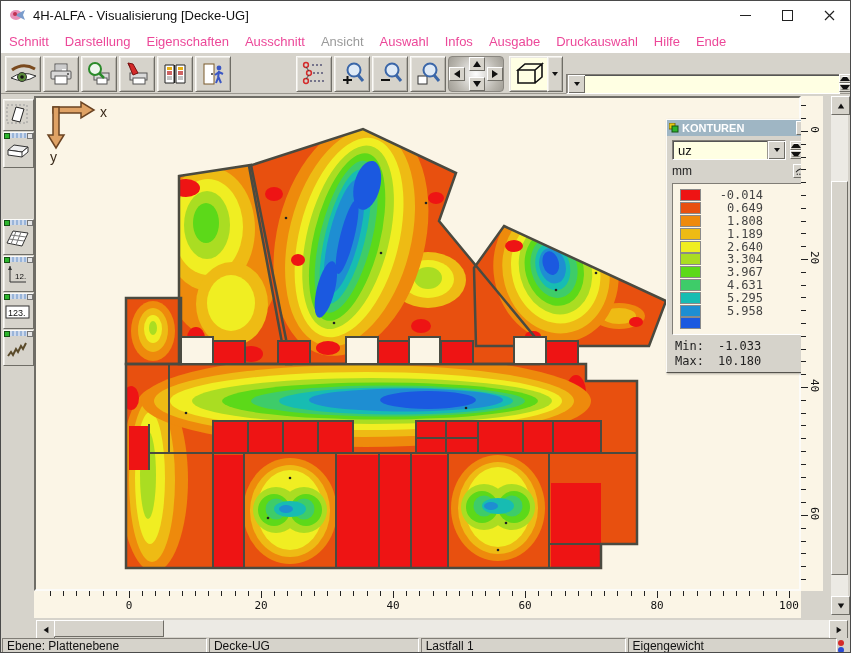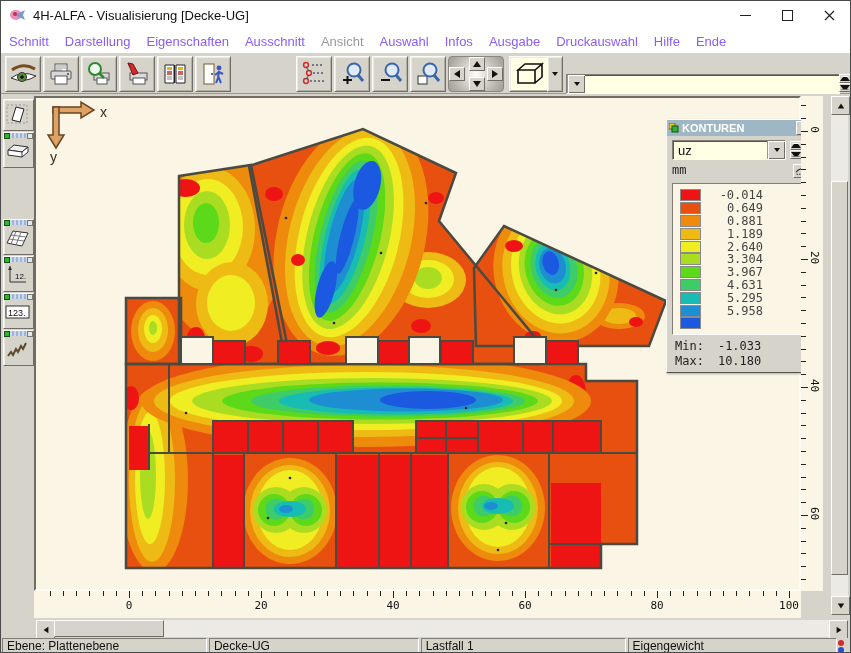--- a/index.html
+++ b/index.html
@@ -10,21 +10,21 @@
             display:flex;align-items:center;border-bottom:1px solid #e2e2e2;}
   .titlebar .appicon{margin:0 6px 0 8px;width:18px;height:18px;}
   .titlebar .title{font-size:13px;color:#111;}
   .wincontrols{margin-left:auto;display:flex;height:100%;}
   .wbtn{width:42px;height:100%;display:flex;align-items:center;justify-content:center;}
   .glyph-min{width:11px;height:1px;background:#222;}
   .glyph-max{width:9px;height:9px;border:1px solid #222;}
   
   .menubar{position:absolute;left:0;top:28px;width:100%;height:24px;background:#fff;
            display:flex;align-items:center;font-size:13px;border-bottom:1px solid #b8b5ad;}
-  .menubar span{padding:3px 8px;color:#8b5cf6;}
+  .menubar span{padding:3px 8px;color:#ec4899;}
   .menubar span.disabled{color:#9a9a9a;}
   
   .toolbar{position:absolute;left:0;top:52px;width:100%;height:40px;background:#d6d3cb;border-bottom:1px solid #9a978f;}
   .tbtn{position:absolute;top:3px;width:34px;height:34px;background:#d6d3cb;
         border:1px solid;border-color:#fcfbf8 #6f6d66 #6f6d66 #fcfbf8;
         box-shadow:inset 1px 1px 0 #ebe9e3, inset -1px -1px 0 #b3b0a8;
         display:flex;align-items:center;justify-content:center;}
   .navpad{position:absolute;top:3px;left:447px;width:54px;height:34px;background:radial-gradient(circle at 50% 50%,#fdfdfd,#b9b6ae 70%,#a09d95);
           border:1px solid #8a8780;border-radius:4px;}
   .npbtn{position:absolute;width:14px;height:12px;background:#d6d3cb;border:1px solid;
@@ -78,21 +78,21 @@
   .kpbtn{width:13px;height:12px;background:#d6d3cb;border:1px solid;border-color:#fff #6f6d66 #6f6d66 #fff;
          display:flex;align-items:center;justify-content:center;}
   .kprow{display:flex;align-items:center;margin:4px 5px 0 5px;}
   .legendbox{margin:5px 5px 4px 5px;background:#fbf5e6;border:1px solid;border-color:#807d76 #fff #fff #807d76;
              padding:5px 4px 4px 7px;}
   .lrow{display:flex;align-items:center;height:12.8px;}
   .lsw{width:19px;height:10px;border:1px solid #8a8a8a;flex:none;}
   .lval{font-family:"DejaVu Sans Mono",monospace;font-size:12px;color:#444;width:62px;text-align:right;}
   .minmax{font-family:"DejaVu Sans Mono",monospace;font-size:12px;color:#222;display:flex;margin:1px 8px;}
   .minmax .v{margin-left:14px;}
-  .unitrow{display:flex;align-items:center;margin:4px 5px 0 5px;font-size:12px;color:#222;font-family:Liberation Mono, monospace;}
+  .unitrow{display:flex;align-items:center;margin:4px 5px 0 5px;font-size:12px;color:#222;}
   svg text{font-family:"Liberation Sans",sans-serif;}
 </style>
 </head>
 <body>
 
 <div id="win">
 
   <div class="titlebar">
     <svg class="appicon" viewBox="0 0 18 18">
       <ellipse cx="7" cy="9" rx="6" ry="5" fill="#e890b8"></ellipse>
@@ -553,21 +553,21 @@
         <div class="lrow">
           <div class="lsw" style="background: rgb(238, 20, 20);"></div>
           <div class="lval">-0.014</div>
         </div>
         <div class="lrow">
           <div class="lsw" style="background: rgb(232, 80, 15);"></div>
           <div class="lval">0.649</div>
         </div>
         <div class="lrow">
           <div class="lsw" style="background: rgb(238, 138, 12);"></div>
-          <div class="lval">0.881</div>
+          <div class="lval">1.808</div>
         </div>
         <div class="lrow">
           <div class="lsw" style="background: rgb(238, 187, 20);"></div>
           <div class="lval">1.189</div>
         </div>
         <div class="lrow">
           <div class="lsw" style="background: rgb(240, 238, 34);"></div>
           <div class="lval">2.640</div>
         </div>
         <div class="lrow">

